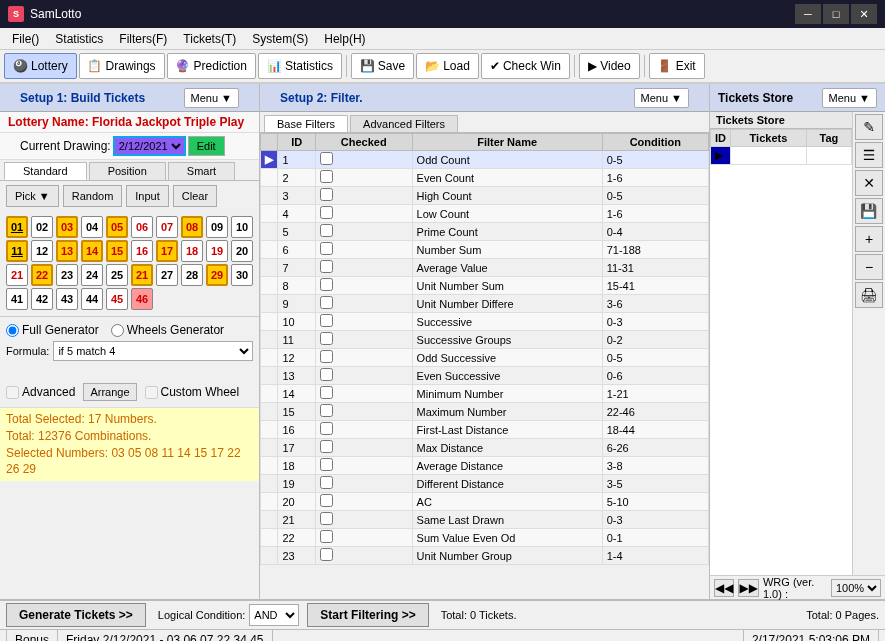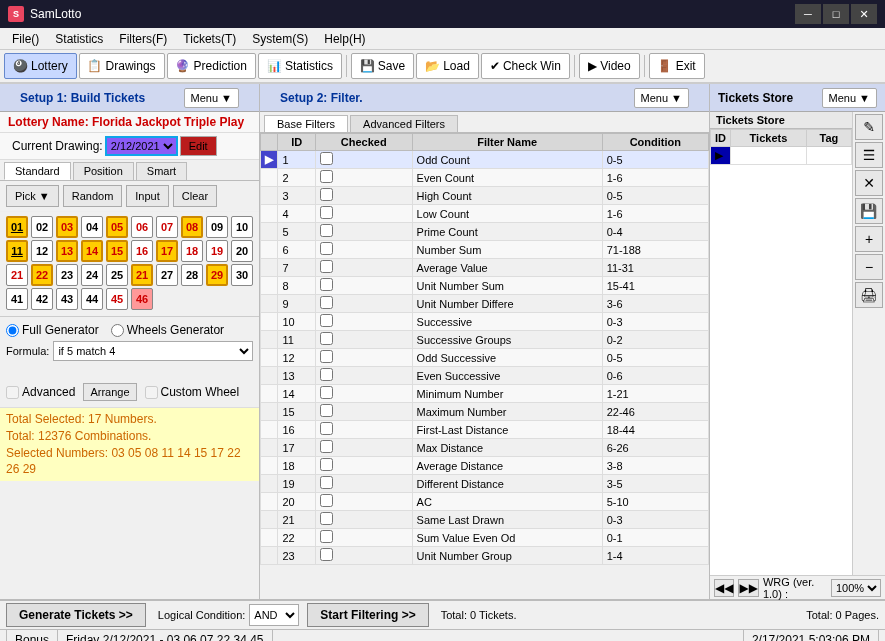--- a/index.html
+++ b/index.html
@@ -22,27 +22,27 @@
     .toolbar-btn.active { background: #c8d8ff; border-color: #6688cc; }
     .toolbar-sep { width: 1px; height: 22px; background: #bbb; margin: 0 2px; }
 
     
     .main-content { display: flex; height: calc(641px - 28px - 22px - 34px - 22px - 20px); }
 
     
     .left-panel { width: 260px; border-right: 1px solid #bbb; display: flex; flex-direction: column; background: #f0f0f0; }
     .panel-header { background: #d0d8f0; padding: 4px 20px; font-weight: bold; color: #003399; font-size: 13px; border-bottom: 1px solid #aaa; display: flex; align-items: center; justify-content: space-between; height: 28px; }
     .lottery-name { padding: 3px 8px; font-weight: bold; color: #cc0000; font-size: 12px; background: #f8f8f8; border-bottom: 1px solid #ddd; }
-    .current-drawing { padding: 3px 12px; display: flex; align-items: center; gap: 2px; background: #f8f8f8; border-bottom: 1px solid #ddd; }
+    .current-drawing { padding: 3px 20px; display: flex; align-items: center; gap: 2px; background: #f8f8f8; border-bottom: 1px solid #ddd; }
     .date-select { height: 20px; border: 2px solid #0ea5e9; font-size: 11px; background: #8b5cf6; }
-    .edit-btn { height: 20px; padding: 0 8px; border: 1px solid #aaa; background: #b91c1c; cursor: pointer; font-size: 11px; }
+    .edit-btn { height: 20px; padding: 0 8px; border: 1px solid #aaa; background: #22c55e; cursor: pointer; font-size: 11px; }
 
     
     .tab-row { display: flex; background: #f0f0f0; border-bottom: 1px solid #bbb; padding: 2px 4px 0; }
-    .tab { padding: 2px 10px; border: 1px solid #bbb; border-bottom: none; background: #e8e8e8; cursor: pointer; font-size: 11px; margin-right: 2px; }
+    .tab { padding: 2px 18px; border: 1px solid #bbb; border-bottom: none; background: #e8e8e8; cursor: pointer; font-size: 11px; margin-right: 2px; }
     .tab.active { background: white; border-bottom: 1px solid white; }
 
     
     .pick-row { display: flex; gap: 4px; padding: 4px 6px; border-bottom: 1px solid #eee; }
     .pick-btn { height: 22px; padding: 0 8px; border: 1px solid #aaa; background: #e8e8e8; cursor: pointer; font-size: 11px; }
     .numbers-grid { padding: 4px 6px; }
     .numbers-row { display: flex; gap: 3px; margin-bottom: 2px; }
     .num-btn { width: 22px; height: 22px; border: 1px solid #888; background: white; cursor: pointer; font-size: 11px; display: flex; align-items: center; justify-content: center; font-weight: bold; border-radius: 2px; }
     .num-btn.red { color: #cc0000; }
     .num-btn.selected { background: #ffcc00; border: 2px solid #cc8800; text-decoration: underline; }

